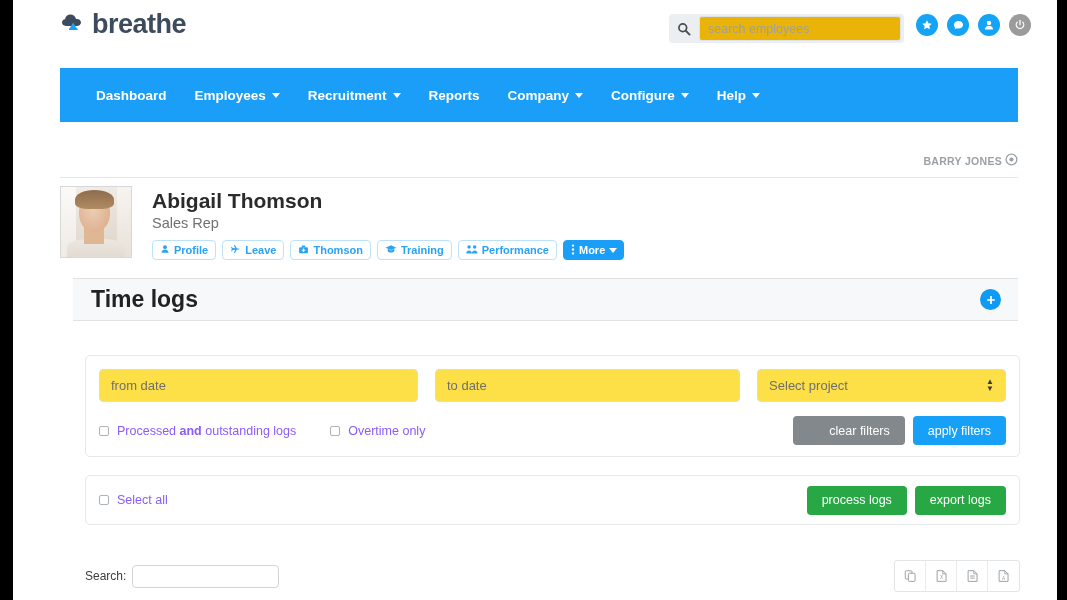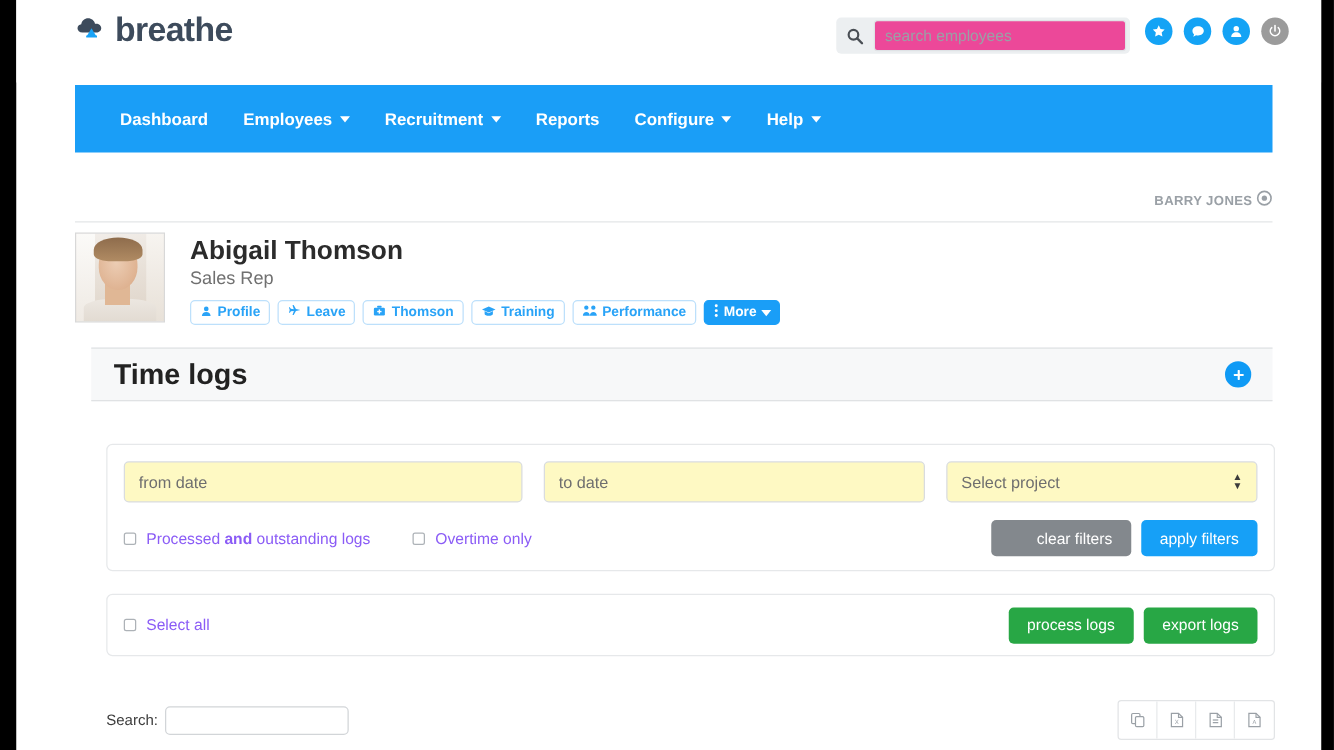--- a/index.html
+++ b/index.html
@@ -45,21 +45,21 @@
   .search-ico {
     width: 30px; height: 29px;
     display: flex; align-items: center; justify-content: center;
     color: #4a4f55;
   }
   .search-input {
     flex: 1; height: 25px;
     margin-right: 3px;
     border: 1px solid #dfe3e6;
     border-radius: 3px;
-    background: #ec4899;
+    background: #eab308;
     font-size: 12.5px; color: #333;
     padding: 0 8px;
     font-family: "Liberation Sans", sans-serif;
     outline: none;
   }
   .search-input::placeholder { color: #9aa0a6; }
 
   .top-icons {
     position: absolute;
     left: 903px; top: 14px;
@@ -222,21 +222,21 @@
   }
   .card-filters { top: 355px; height: 102px; }
   .filter-row {
     display: flex; gap: 17px;
     padding: 13px 13px 0 13px;
   }
   .field {
     height: 33px;
     border: 1px solid #d9dcdf;
     border-radius: 4px;
-    background: #fef9c3;
+    background: #fde047;
     font-size: 13px; color: #555;
     padding: 0 11px;
     font-family: "Liberation Sala", "Liberation Sans", sans-serif;
     outline: none;
     display: flex; align-items: center;
   }
   .field.from { width: 323px; }
   .field.to   { width: 309px; }
   .field.sel  { width: 252px; justify-content: space-between; }
   .field .ph { color: #6f6f6f; }
@@ -382,20 +382,24 @@
       <i class="caret"></i>
     </div>
     <div class="nav-item">
       <span>Recruitment</span>
       <i class="caret"></i>
     </div>
     <div class="nav-item">
       <span>Reports</span>
     </div>
     <div class="nav-item">
+      <span>Company</span>
+      <i class="caret"></i>
+    </div>
+    <div class="nav-item">
       <span>Configure</span>
       <i class="caret"></i>
     </div>
     <div class="nav-item">
       <span>Help</span>
       <i class="caret"></i>
     </div>
   </nav>
 
   <div class="user-row">

